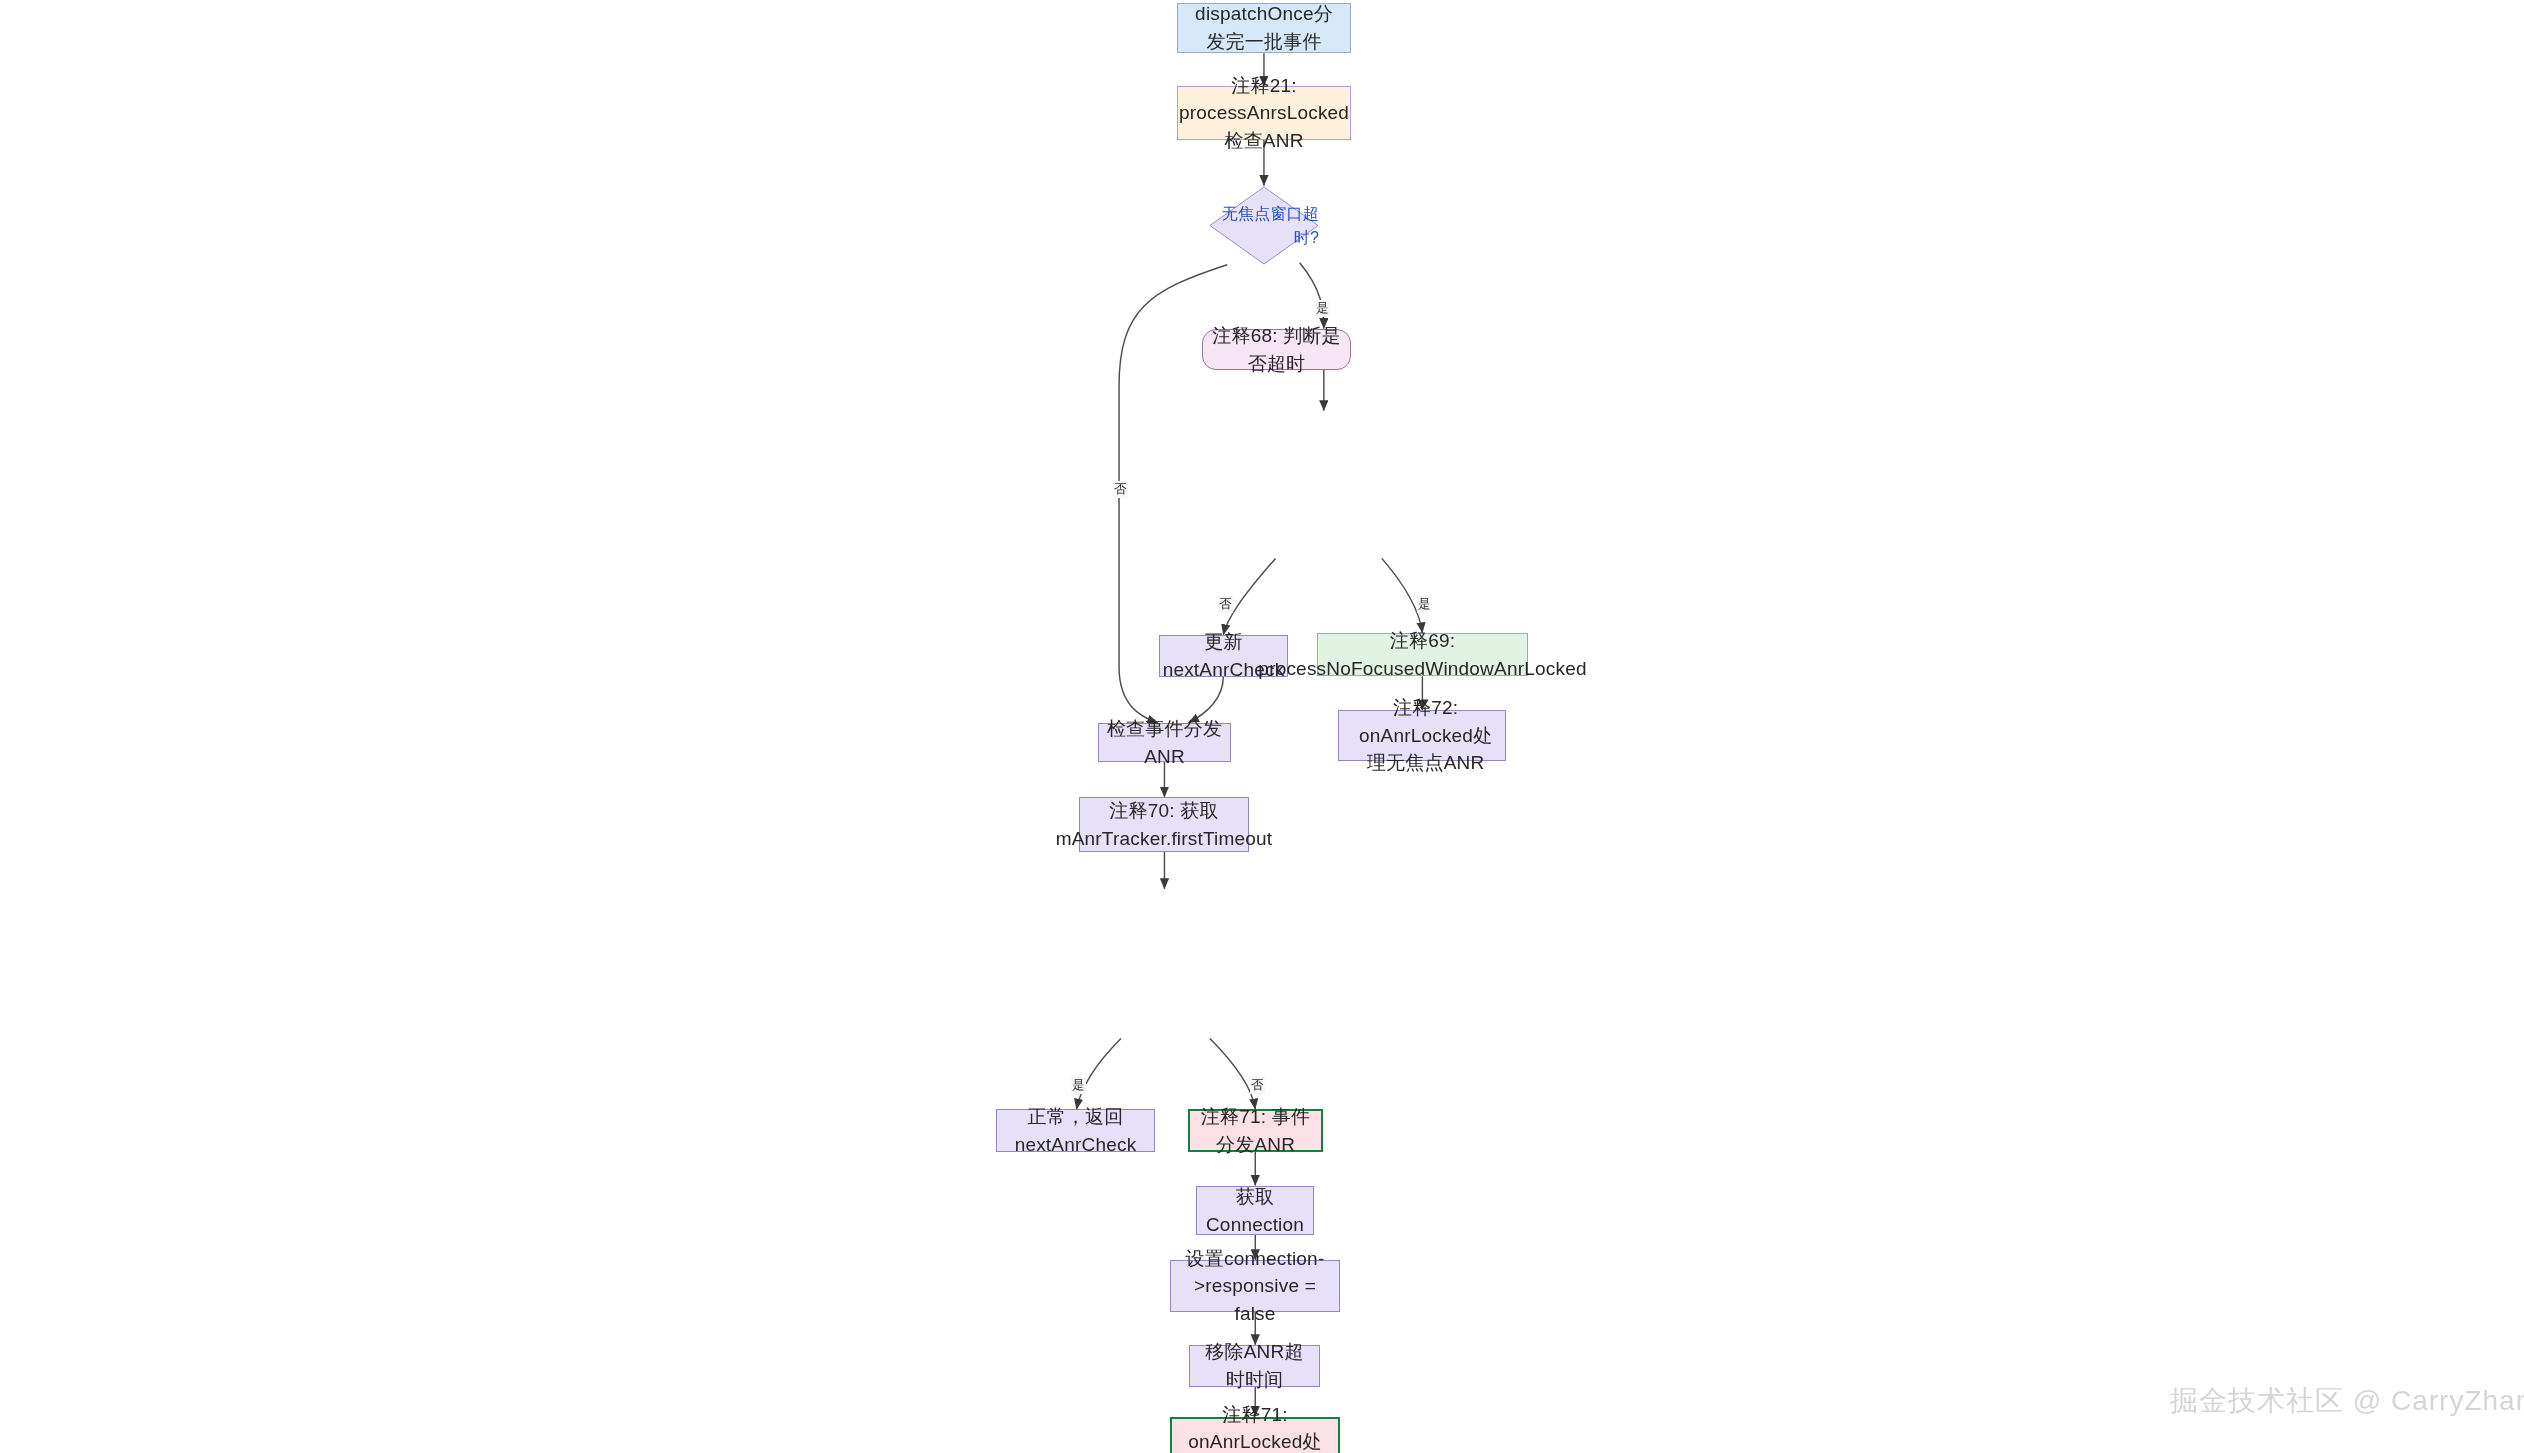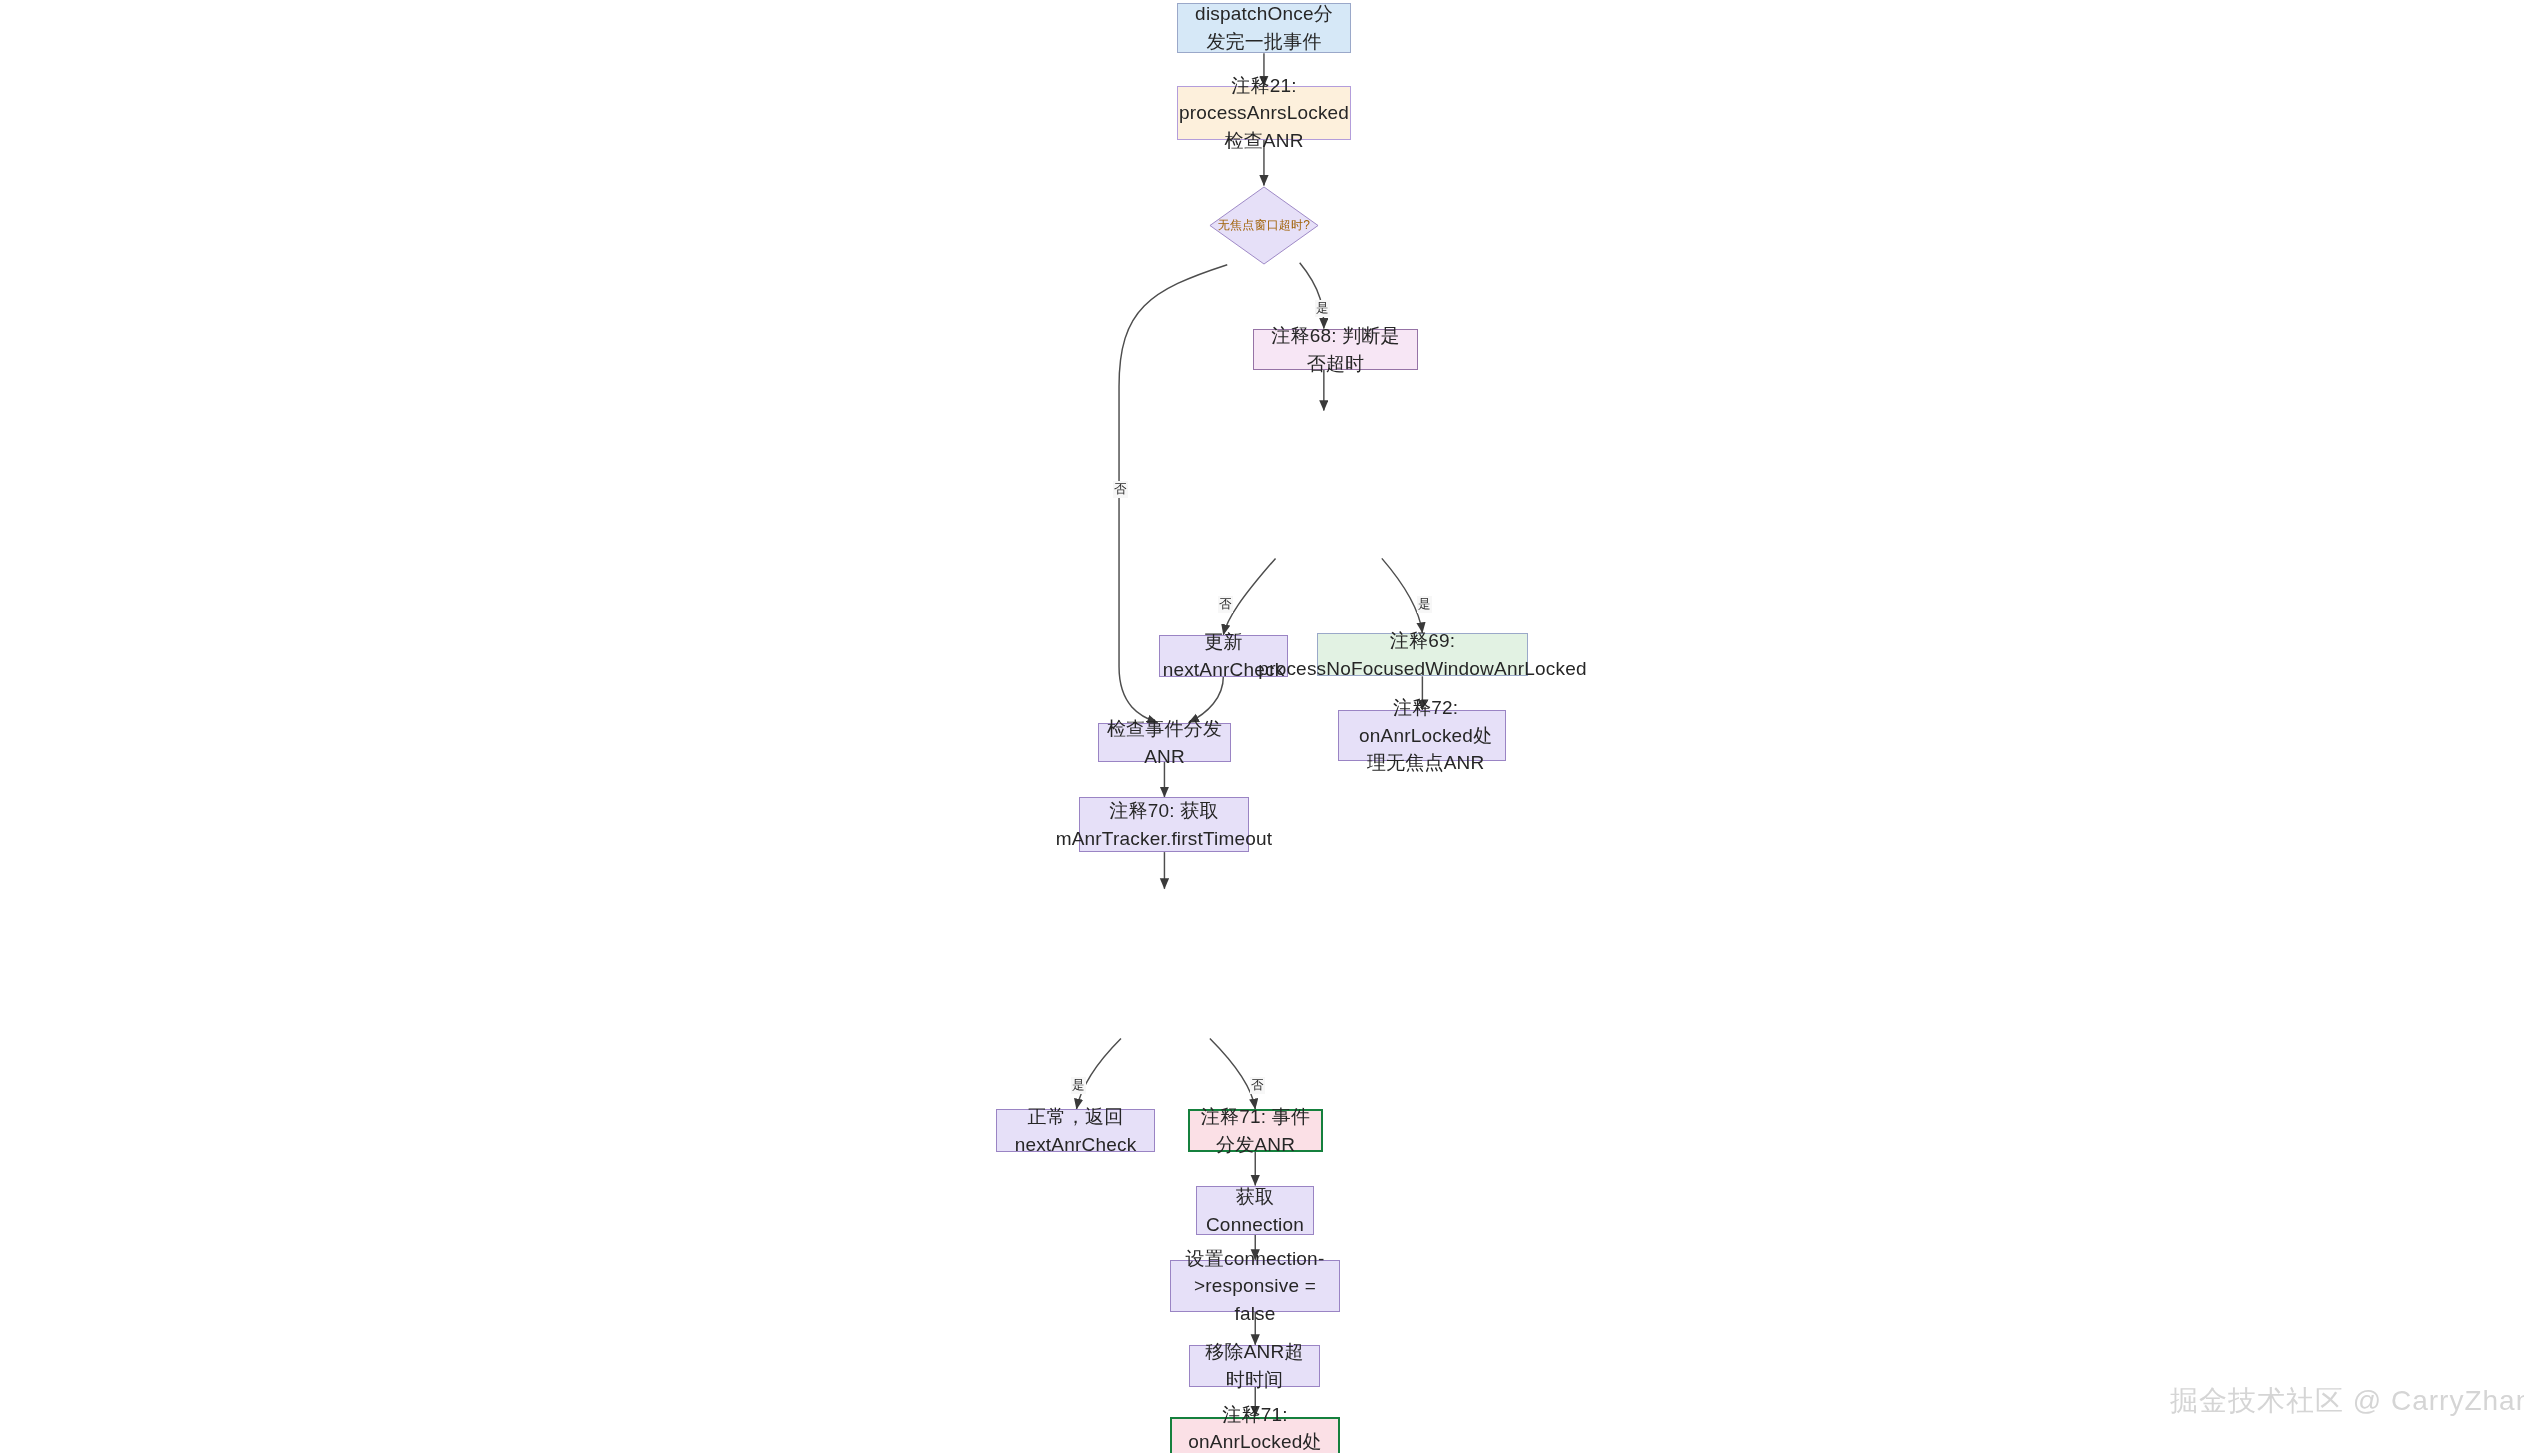--- a/index.html
+++ b/index.html
@@ -80,24 +80,24 @@
   }
   .diamond-label {
     position: absolute;
     left: 0;
     top: 0;
     width: 100%;
     height: 100%;
     display: flex;
     align-items: center;
     justify-content: center;
-    text-align: left;
-    font-size: 12px;
+    text-align: right;
+    font-size: 16px;
     line-height: 1.45;
-    color: #a16207;
+    color: #1d4ed8;
     letter-spacing: 0.2px;
   }
   .edge-label {
     position: absolute;
     font-size: 12.6px;
     color: #2b2b2b;
     background: #f7f7f7;
     padding: 0 1px;
     z-index: 4;
     white-space: nowrap;
@@ -165,21 +165,21 @@
 
   <div class="node rect rect-orange" style="left:1177px; top:86px; width:174px; height:54px;">注释21: processAnrsLocked检查ANR</div>
 
   <div class="diamond-wrap" style="left:1209px; top:186px; width:110px; height:79px;">
     <svg class="diamond-shape" viewBox="0 0 114 82" preserveAspectRatio="none">
       <polygon points="57,1 113,41 57,81 1,41" fill="#e6e0f8" stroke="#9a84c4" stroke-width="1"></polygon>
     </svg>
     <div class="diamond-label">无焦点窗口超时?</div>
   </div>
 
-  <div class="node rect rect-pinkish" style="left:1253px; top:329px; width:165px; height:41px;">注释68: 判断是否超时</div>
+  <div class="node rect rect-pinkish" style="left:1202px; top:329px; width:149px; height:41px;border-radius:14px;">注释68: 判断是否超时</div>
 
 
   <div class="node rect rect-lilac" style="left:1159px; top:635px; width:129px; height:42px;">更新nextAnrCheck</div>
 
   <div class="node rect rect-green" style="left:1317px; top:633px; width:211px; height:43px;">注释69: processNoFocusedWindowAnrLocked</div>
 
   <div class="node rect rect-lilac" style="left:1338px; top:710px; width:168px; height:51px;padding-left:15px;">注释72: onAnrLocked处理无焦点ANR</div>
 
   <div class="node rect rect-lilac" style="left:1098px; top:723px; width:133px; height:39px;">检查事件分发ANR</div>
 

